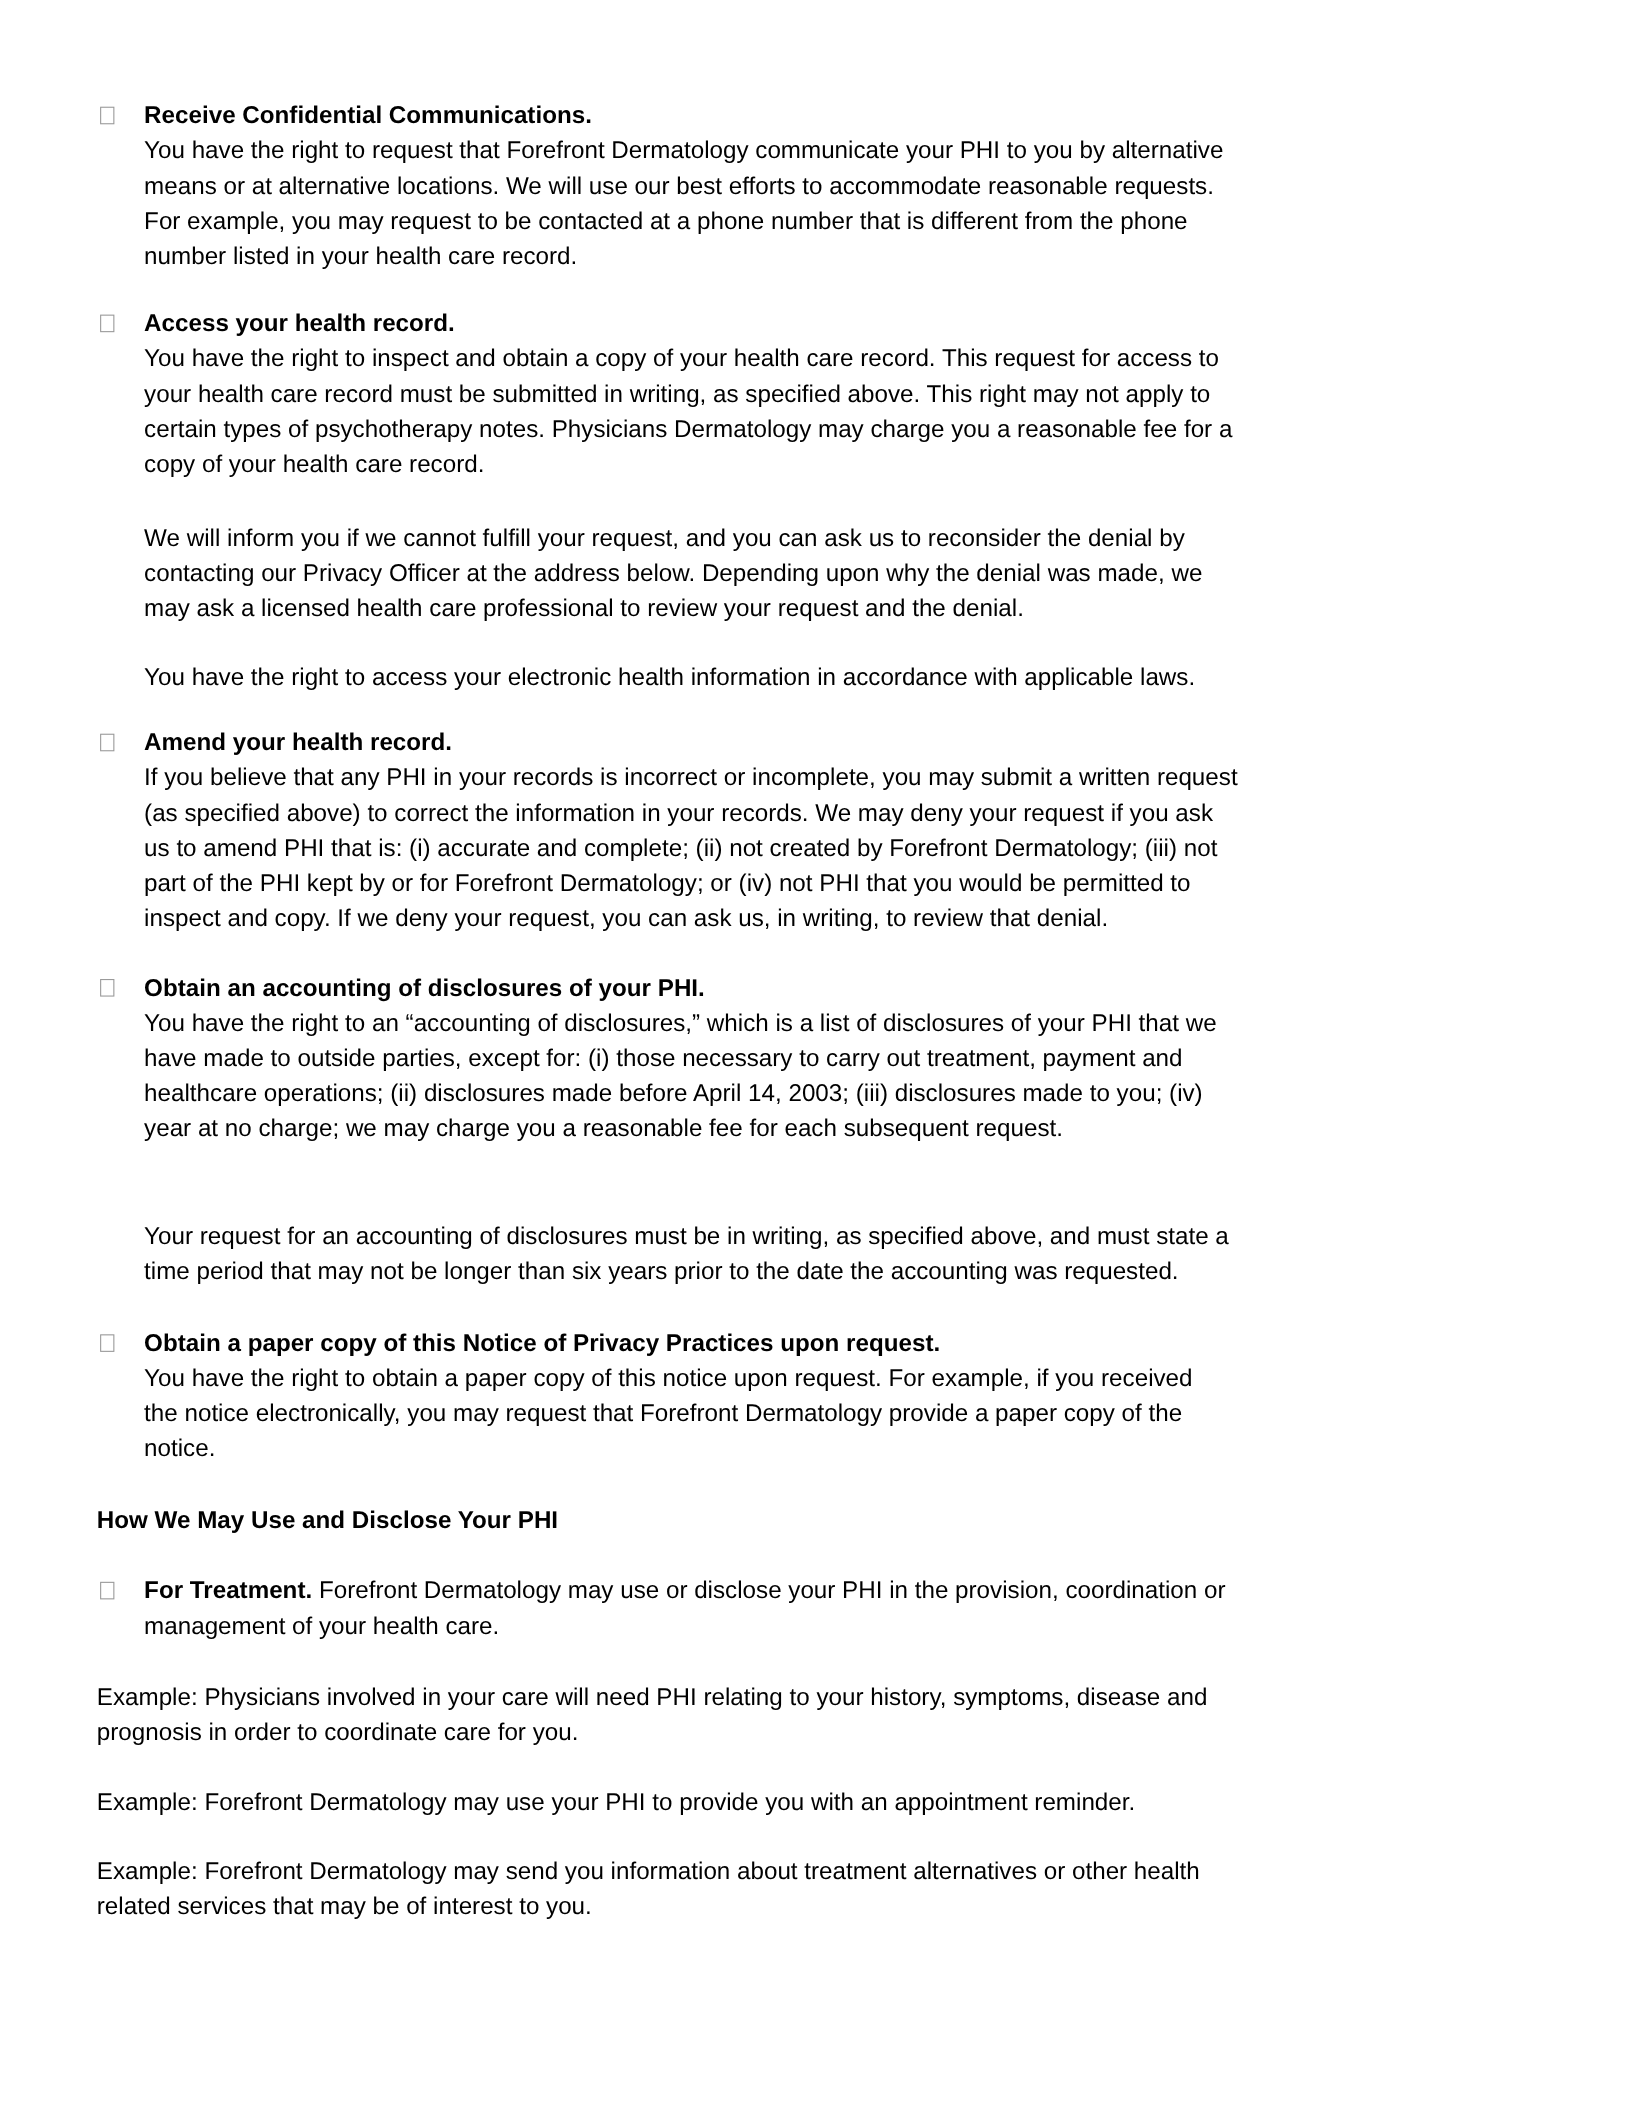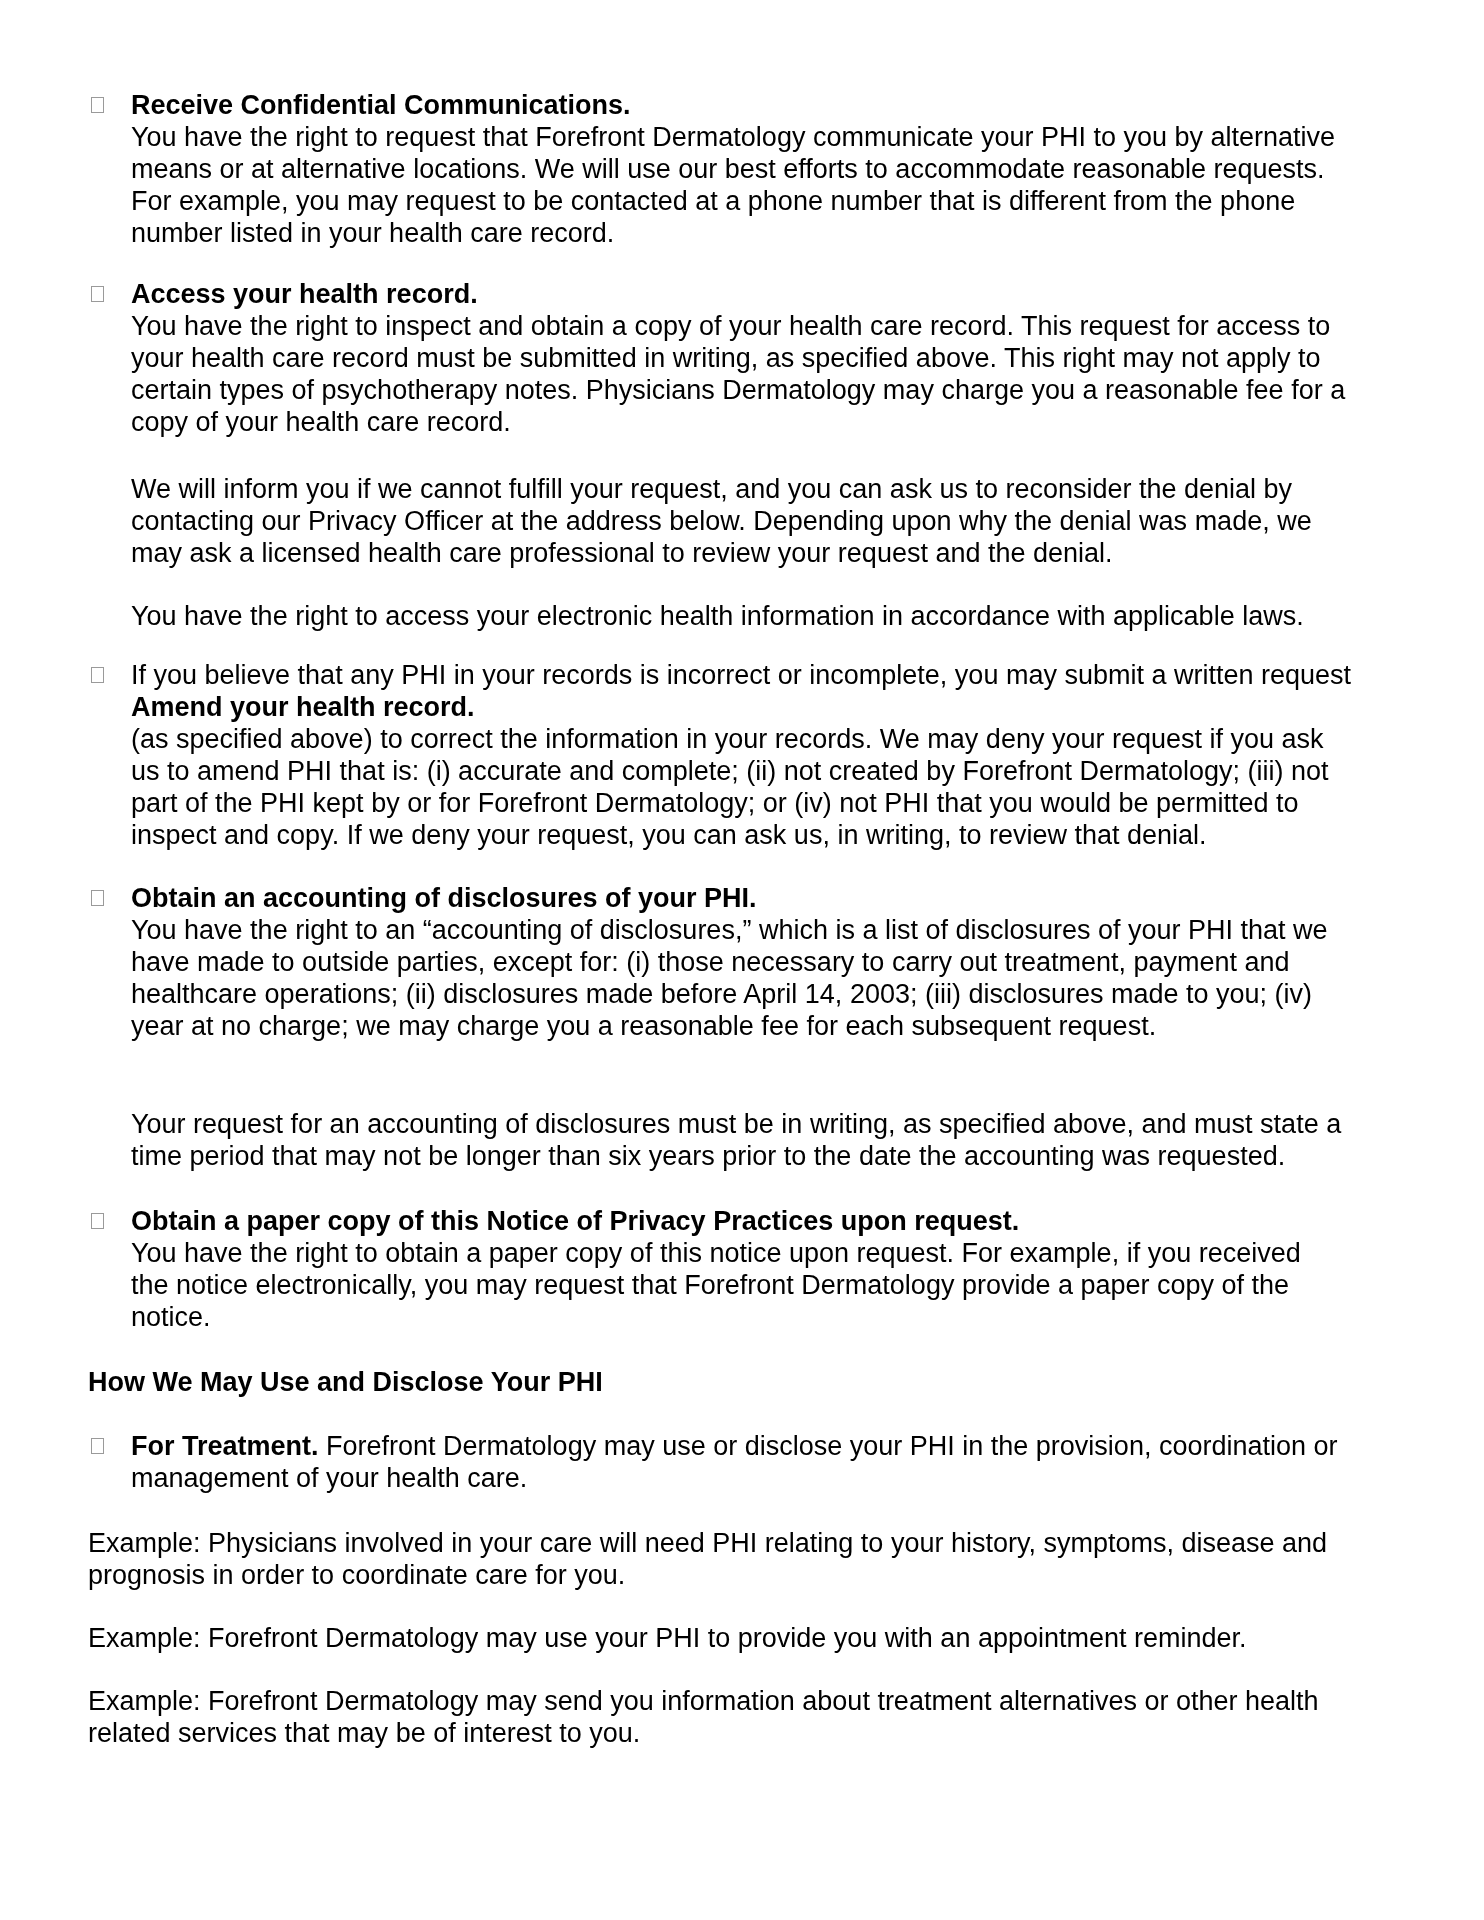--- a/index.html
+++ b/index.html
@@ -17,21 +17,21 @@
   }
   .page {
     position: absolute;
     left: 0; top: 0;
     width: 1484px;
     height: 1920px;
     background: #ffffff;
   }
   .block {
     position: absolute;
-    font-size: 27px;
+    font-size: 22px;
     line-height: 32px;
     white-space: nowrap;
     letter-spacing: 0;
   }
   .indent { left: 131px; }
   .flush { left: 88px; }
   .line { display: block; height: 32px; }
   .bold { font-weight: bold; }
   .bullet-box {
     position: absolute;
@@ -69,22 +69,22 @@
     <span class="line">We will inform you if we cannot fulfill your request, and you can ask us to reconsider the denial by</span>
     <span class="line">contacting our Privacy Officer at the address below. Depending upon why the denial was made, we</span>
     <span class="line">may ask a licensed health care professional to review your request and the denial.</span>
   </div>
   <div class="block indent" style="top:600px">
     <span class="line">You have the right to access your electronic health information in accordance with applicable laws.</span>
   </div>
 
   <span class="bullet-box" style="top:667px"></span>
   <div class="block indent" style="top:659px">
+    <span class="line bold">Amend your health record.</span>
     <span class="line">If you believe that any PHI in your records is incorrect or incomplete, you may submit a written request</span>
-    <span class="line bold">Amend your health record.</span>
     <span class="line">(as specified above) to correct the information in your records. We may deny your request if you ask</span>
     <span class="line">us to amend PHI that is: (i) accurate and complete; (ii) not created by Forefront Dermatology; (iii) not</span>
     <span class="line">part of the PHI kept by or for Forefront Dermatology; or (iv) not PHI that you would be permitted to</span>
     <span class="line">inspect and copy. If we deny your request, you can ask us, in writing, to review that denial.</span>
   </div>
 
   <span class="bullet-box" style="top:890px"></span>
   <div class="block indent" style="top:882px">
     <span class="line bold">Obtain an accounting of disclosures of your PHI.</span>
     <span class="line">You have the right to an “accounting of disclosures,” which is a list of disclosures of your PHI that we</span>

